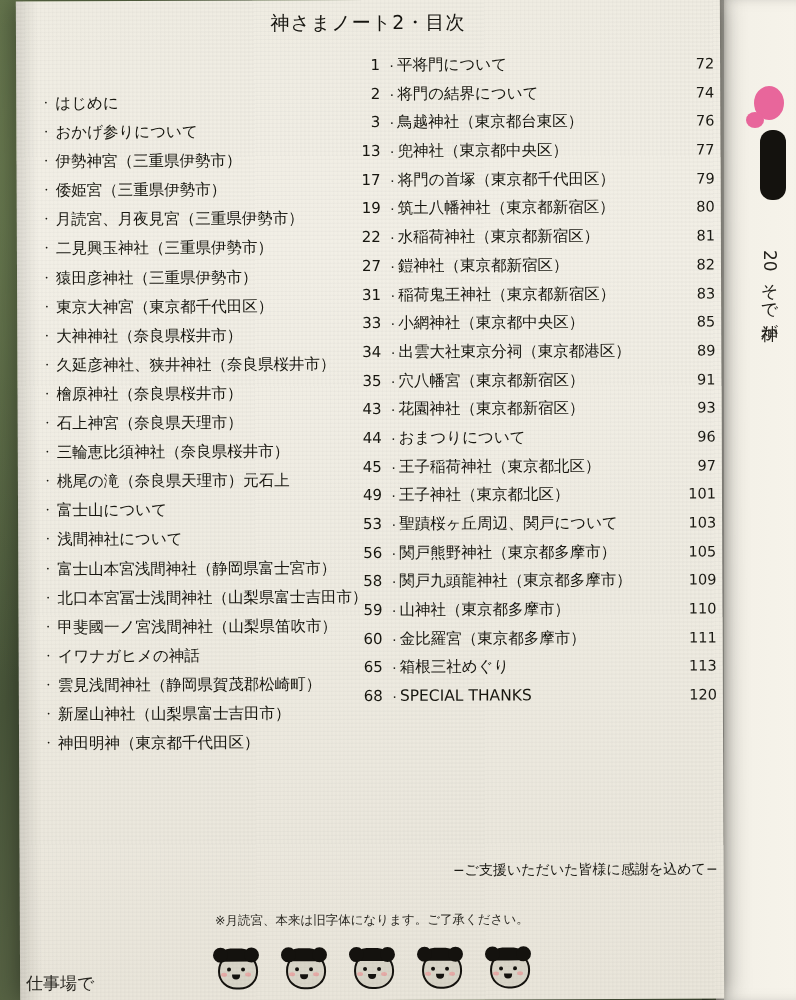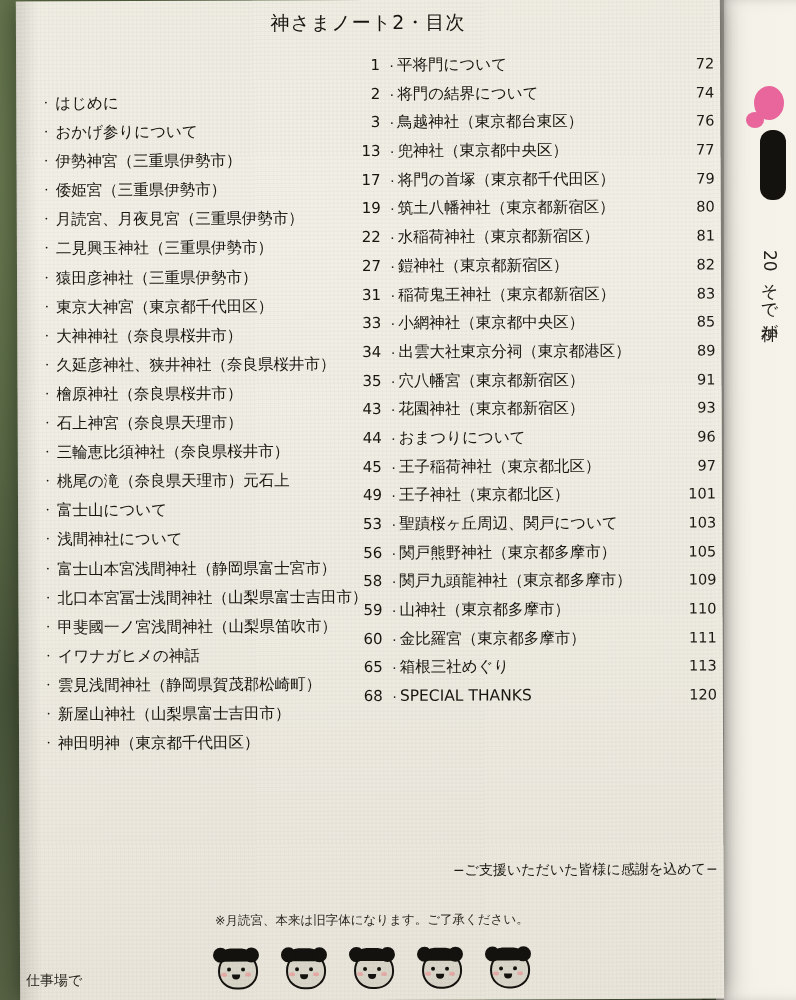--- a/index.html
+++ b/index.html
@@ -110,21 +110,21 @@
     font-size:17px;line-height:1.5;color:#23211b;
     writing-mode:vertical-rl;
   }
   .rp-blob{
     position:absolute;left:30px;top:86px;width:46px;height:120px;
   }
   .rp-blob .p1{position:absolute;left:8px;top:0;width:30px;height:34px;border-radius:50%;background:#e8669b;}
   .rp-blob .p2{position:absolute;left:0px;top:26px;width:18px;height:16px;border-radius:50%;background:#e8669b;}
   .rp-blob .p3{position:absolute;left:14px;top:44px;width:26px;height:70px;border-radius:12px;background:#14120e;}
   .bottom-scrap{
-    position:absolute;left:26px;top:972px;font-size:14px;color:#2a2822;
+    position:absolute;left:26px;top:972px;font-size:17px;color:#2a2822;
   }
 </style>
 </head>
 <body>
 
 <div class="page">
 
   <div class="right-page">
     <div class="rp-blob">
       <div class="p1"></div>

